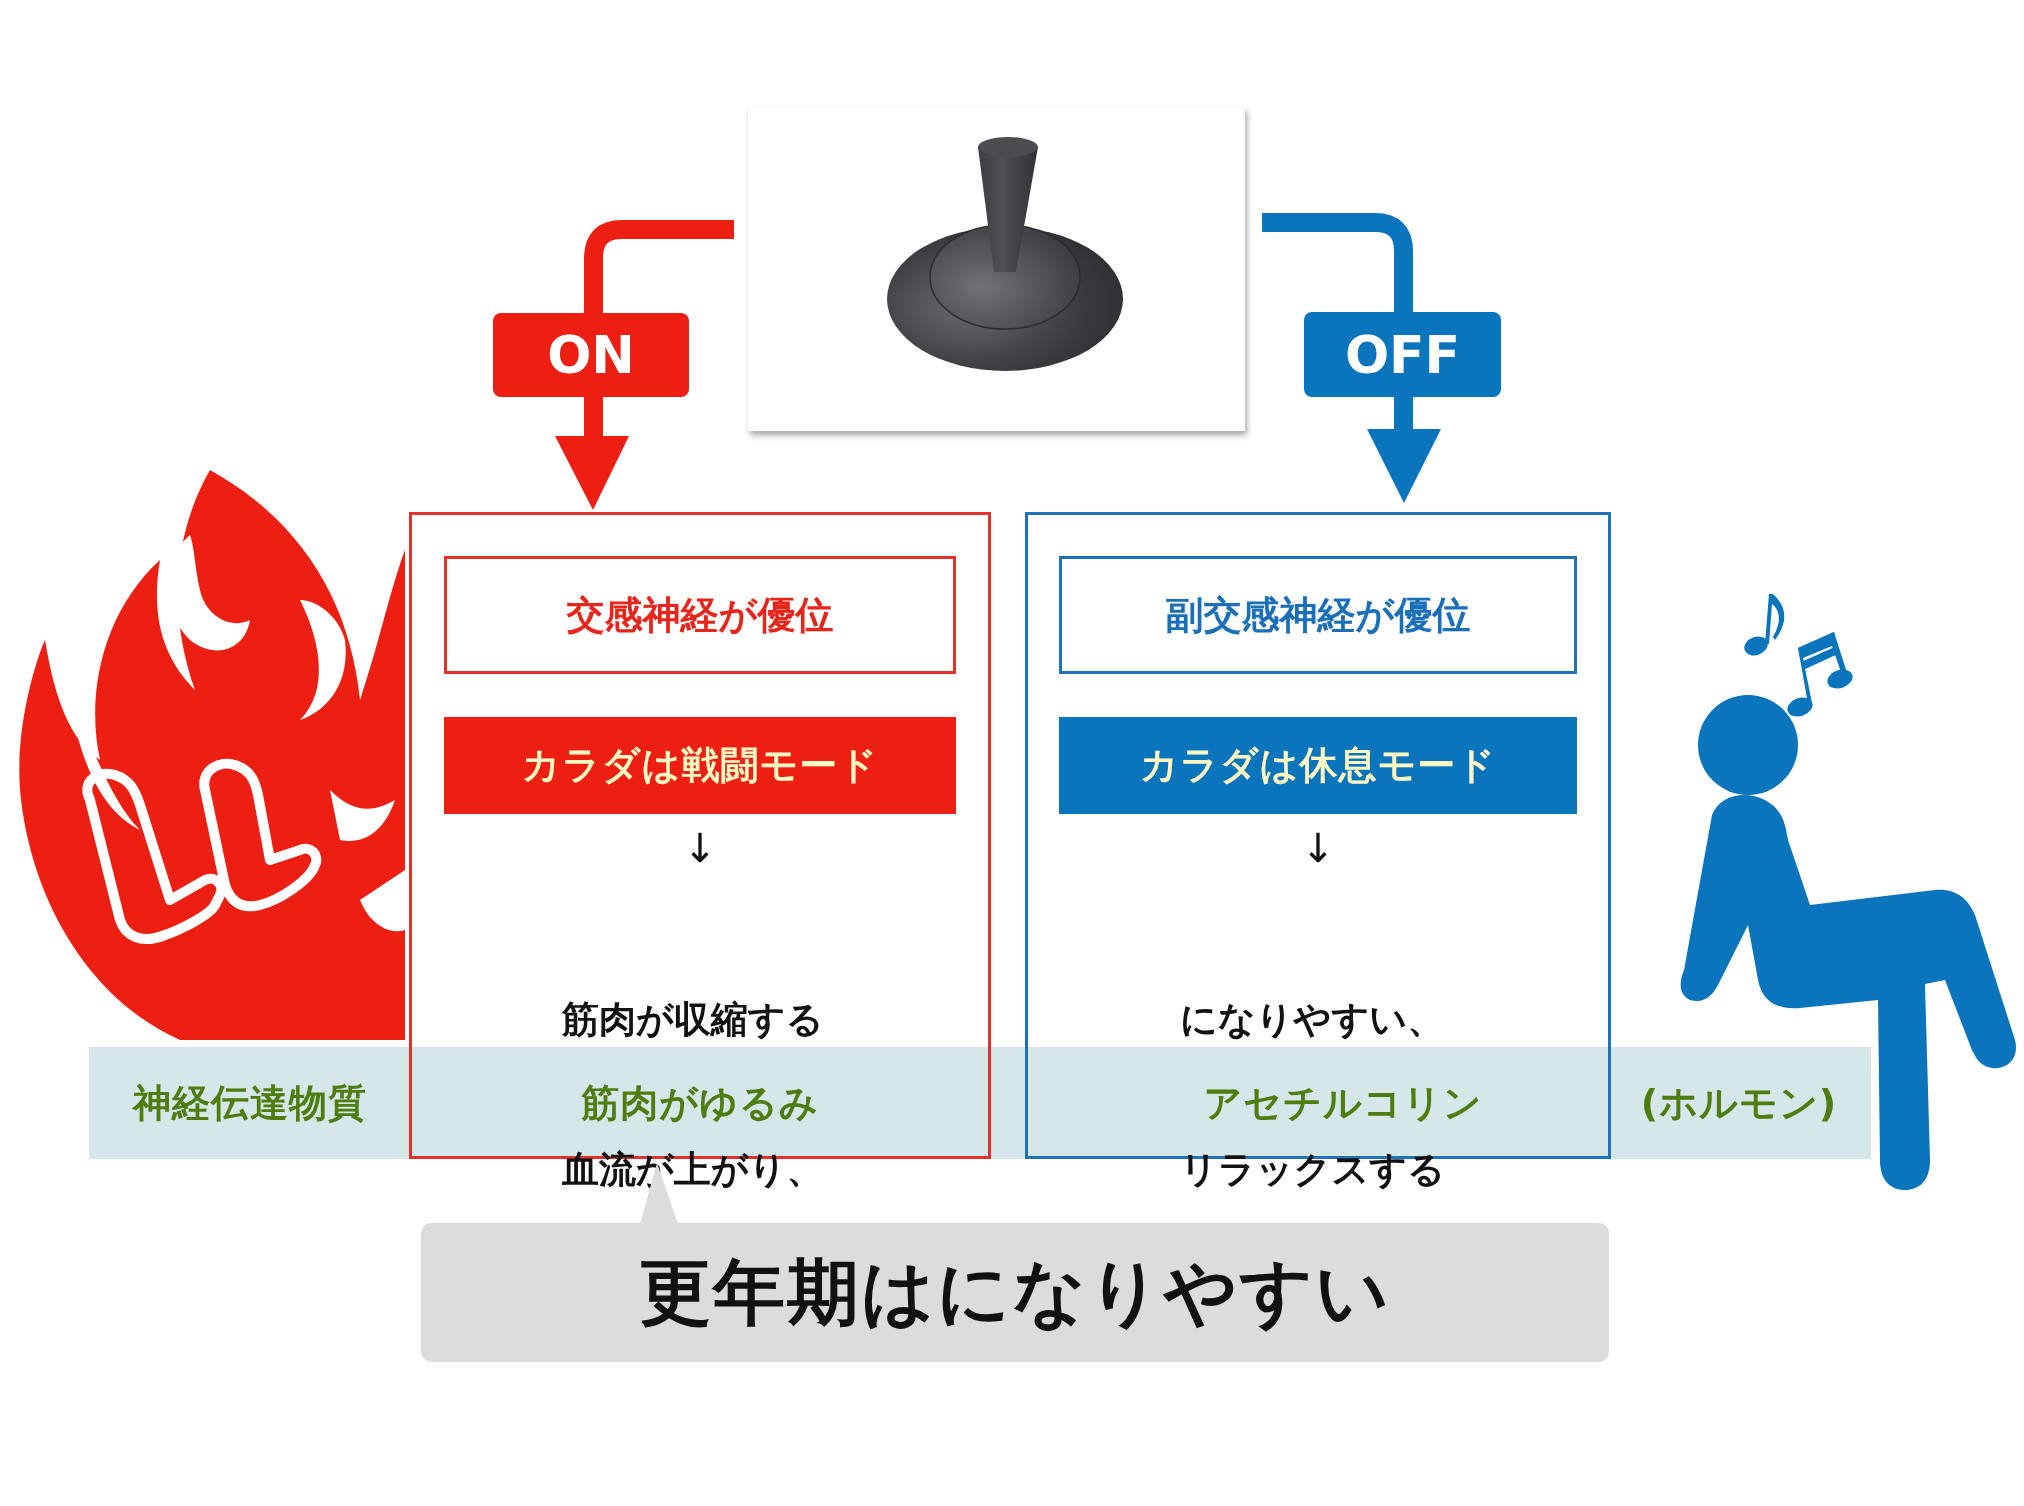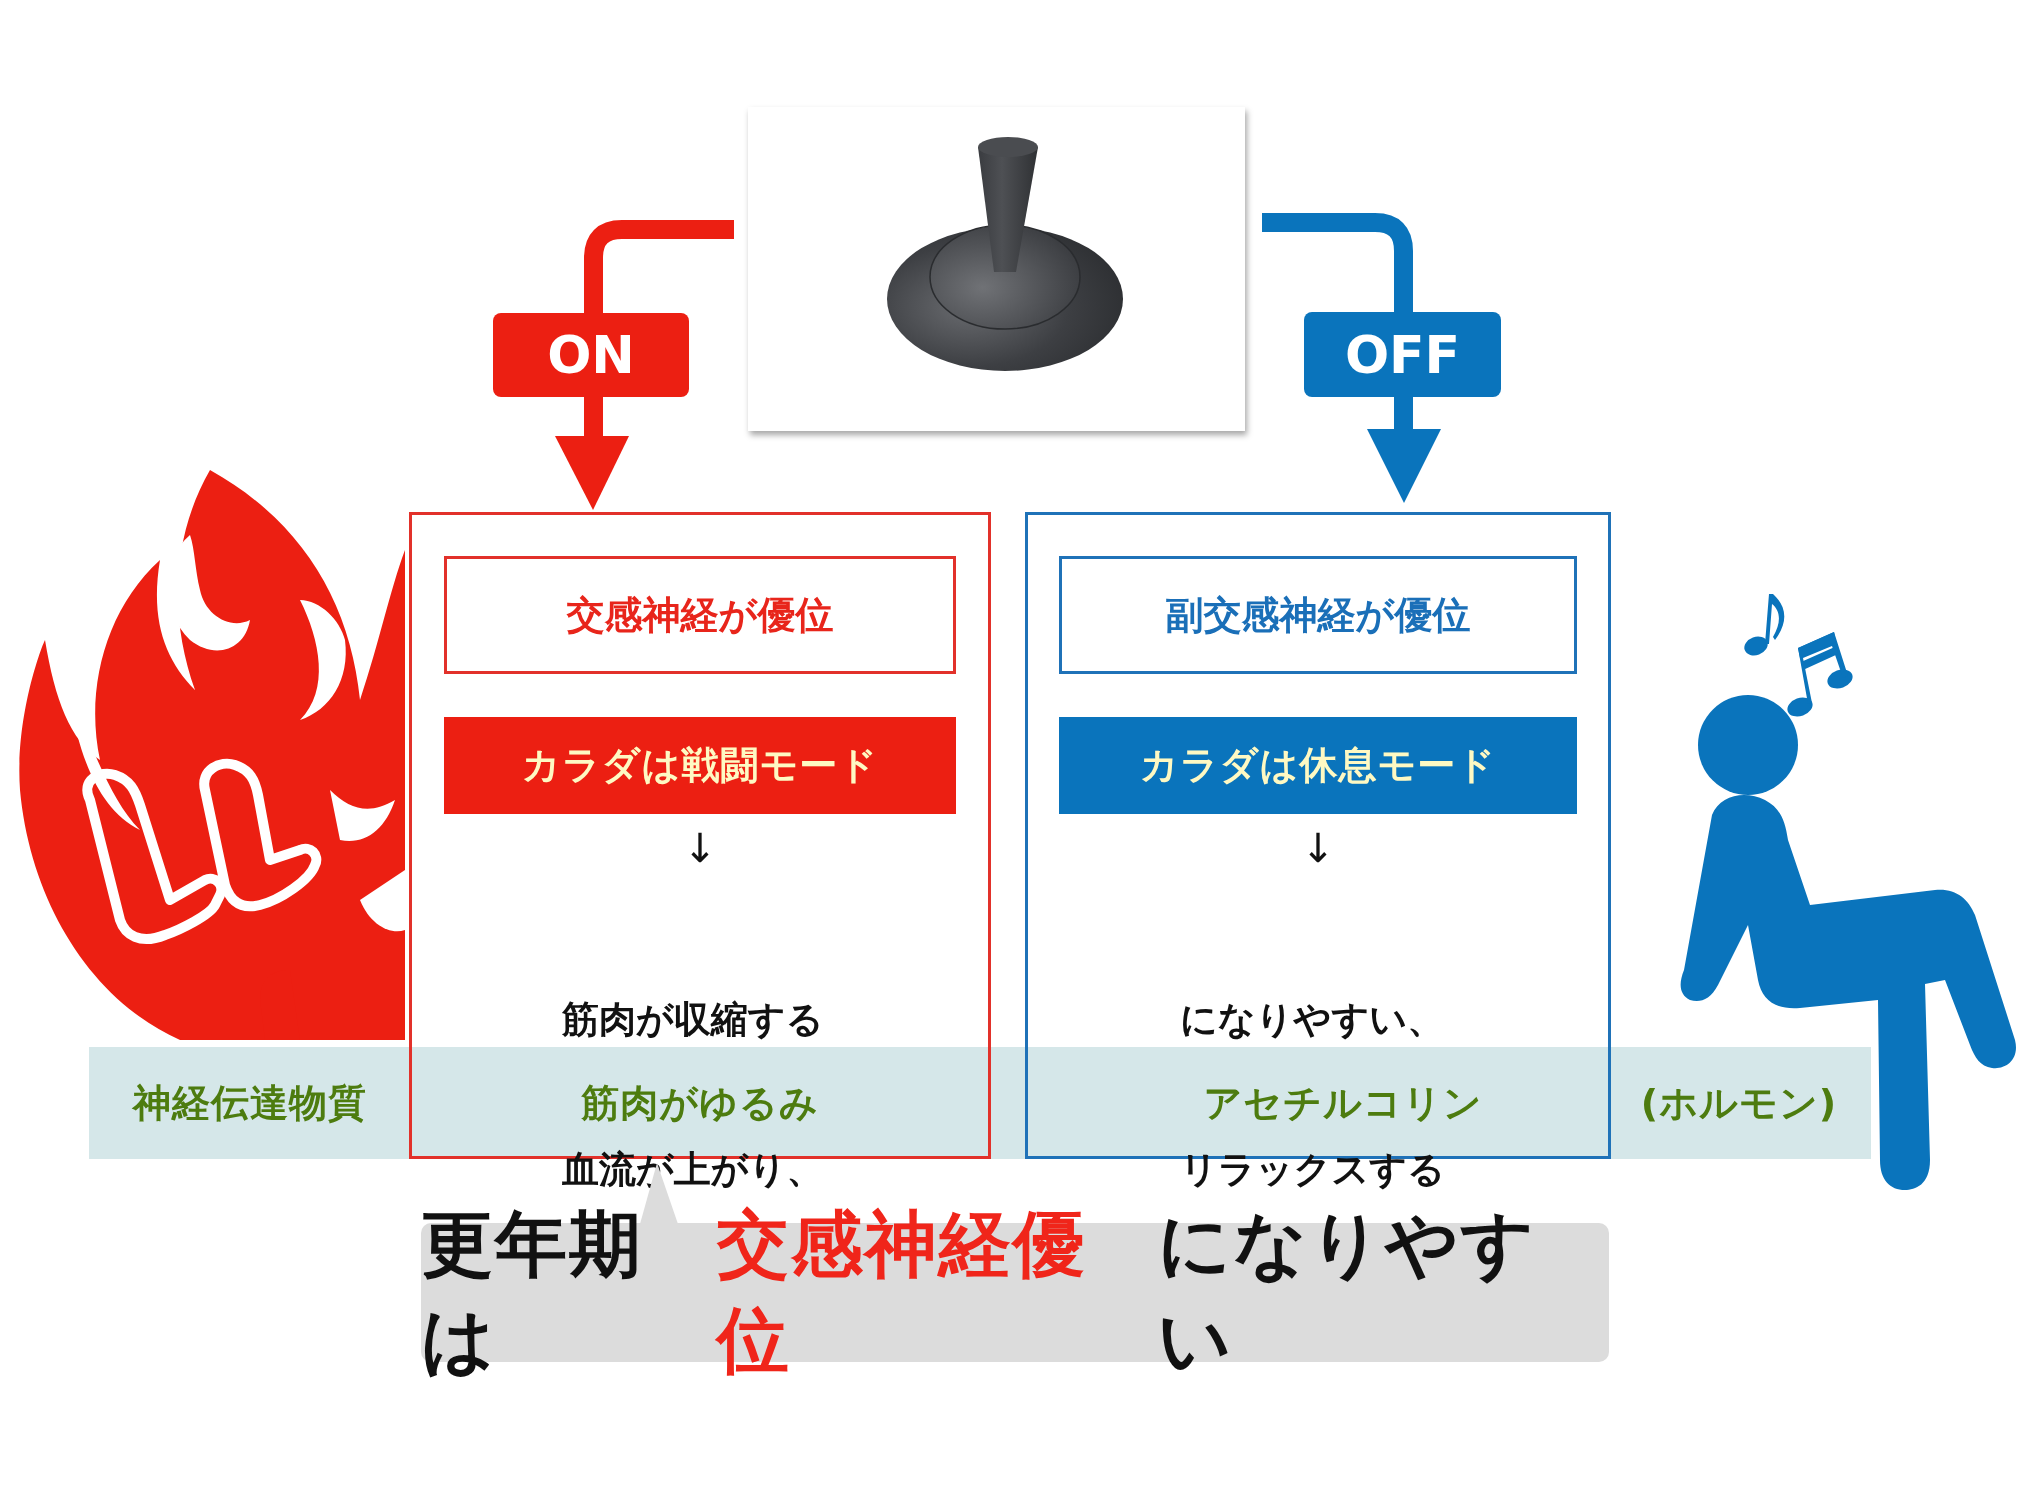--- a/index.html
+++ b/index.html
@@ -142,15 +142,14 @@
     <path d="M230,40 L246,165 L268,165 L290,40 Z" fill="url(#stickGrad)"></path>
     <ellipse cx="260" cy="40" rx="30" ry="10" fill="#4a4c50"></ellipse>
   </svg>
 </div>
 
 <svg style="left:0;top:0;" width="2024" height="1506">
   <polygon points="657,1163 640,1224 678,1224" fill="#dcdcdc"></polygon>
 </svg>
 <div class="callout">
   <span>更年期は</span>
-    <span class="hl">交感神経優位</span>
     <span>になりやすい</span>
 </div>
 
 </body></html>

